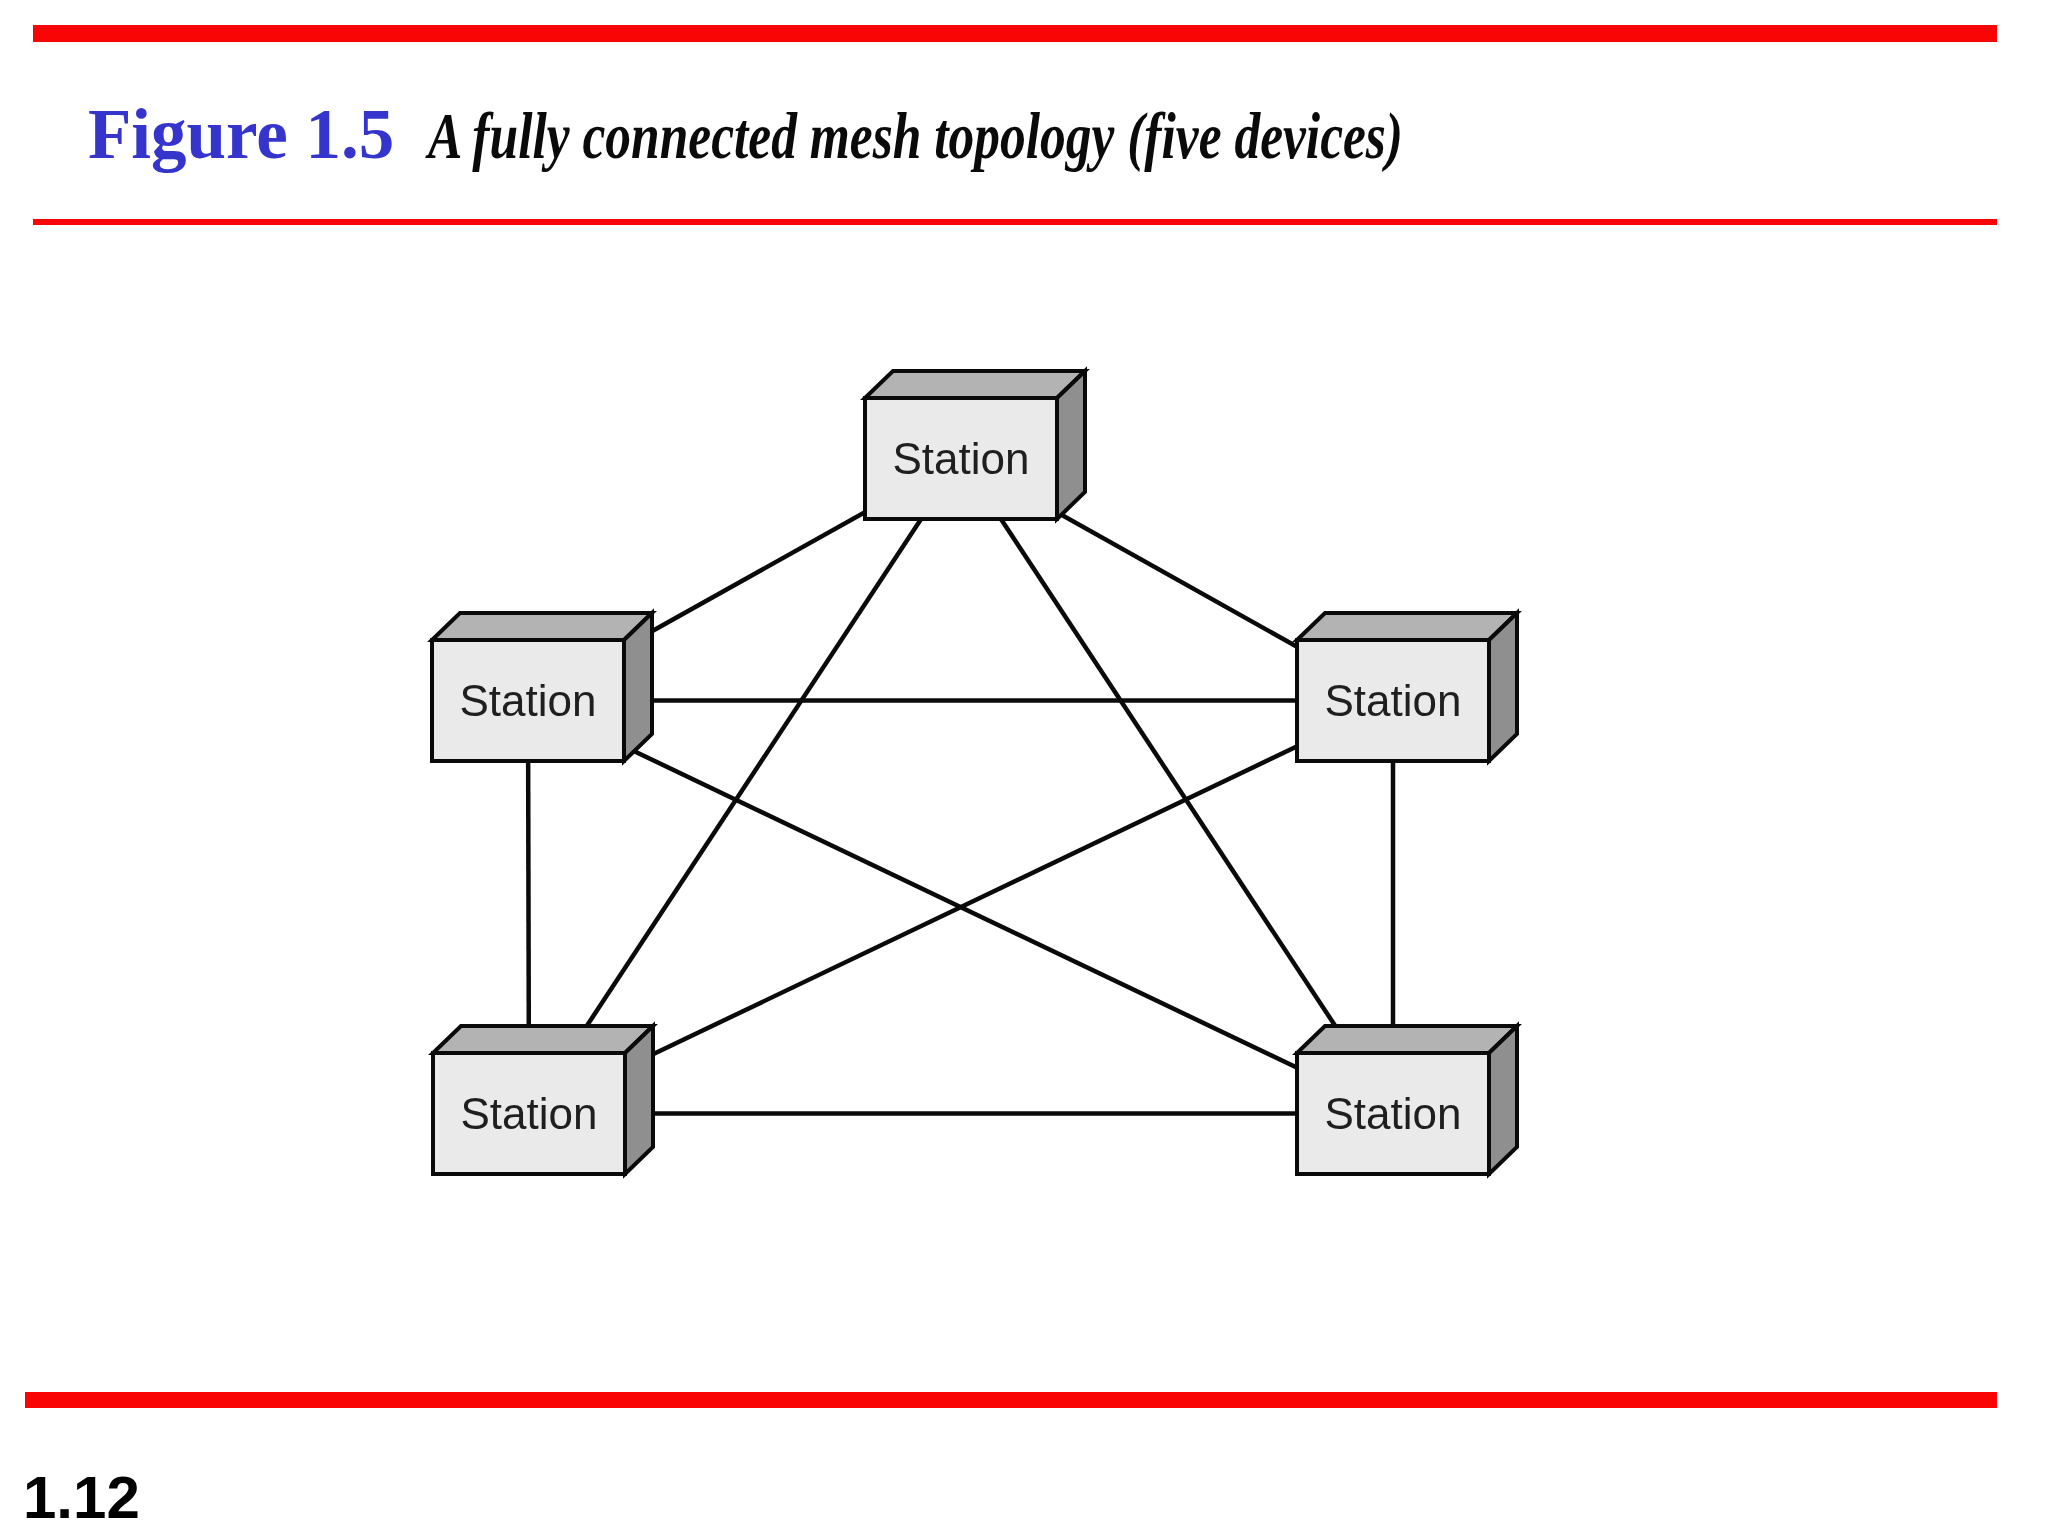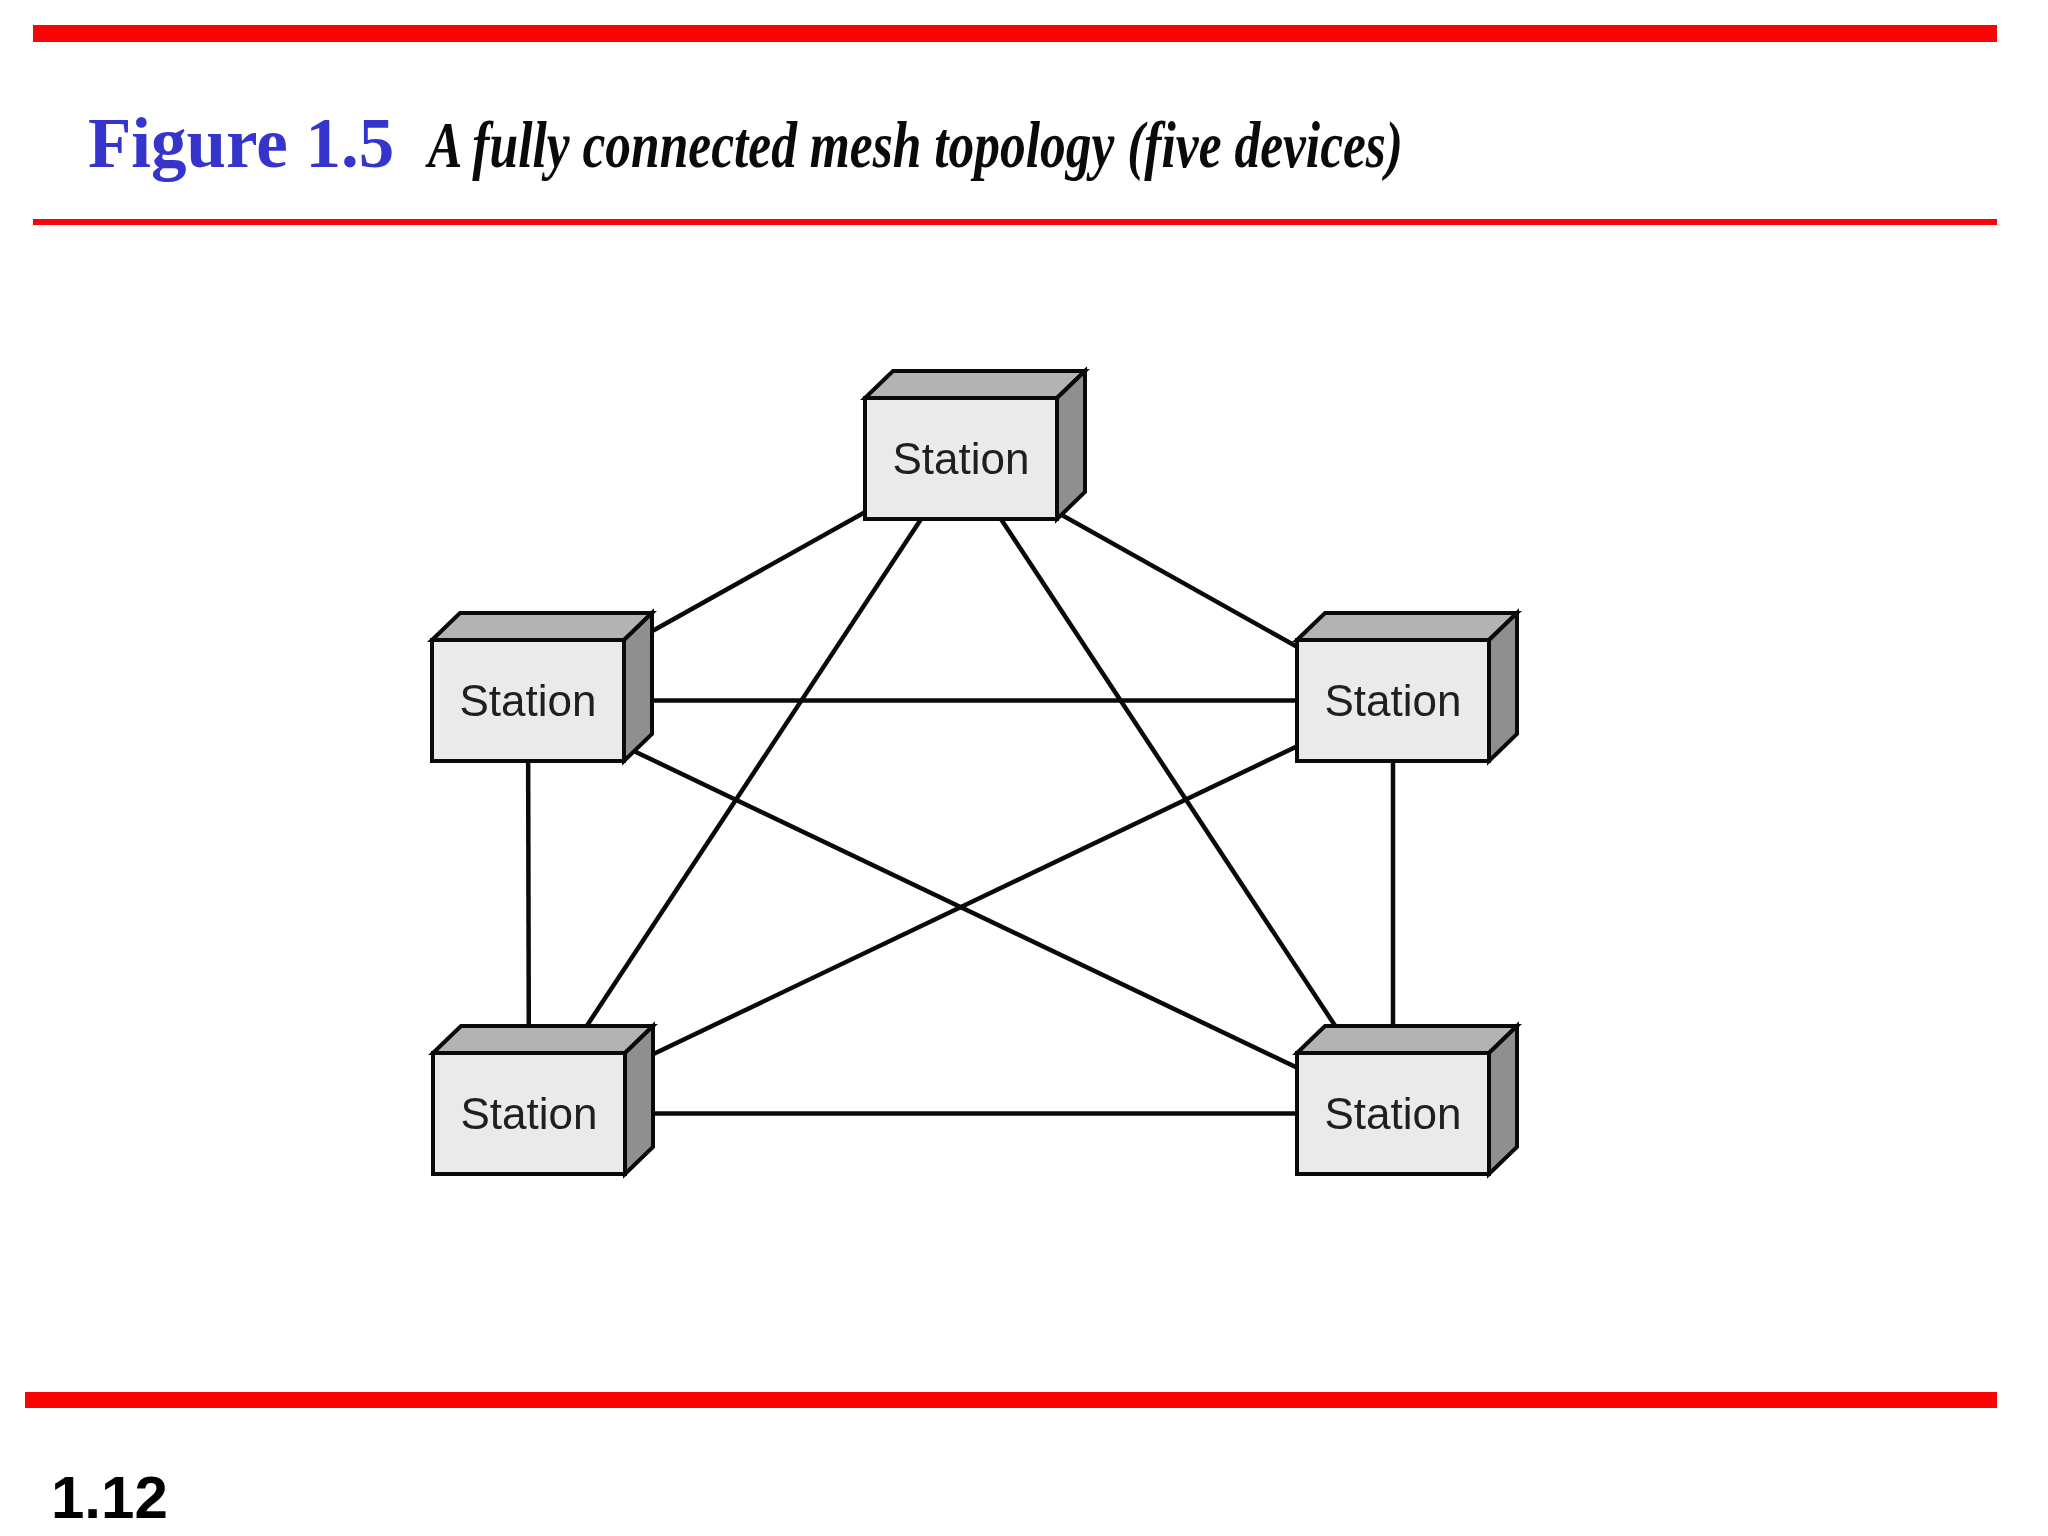--- a/index.html
+++ b/index.html
@@ -13,21 +13,21 @@
   .accent-bar {
     position: absolute;
     background: #f90505;
   }
   #top-bar    { left: 33px; top: 25px;  width: 1964px; height: 17px; }
   #title-rule { left: 33px; top: 219px; width: 1964px; height: 6px;  }
   #bottom-bar { left: 25px; top: 1392px; width: 1972px; height: 16px; }
 
   #title-row {
     position: absolute;
-    left: 88px; top: 103px;
+    left: 88px; top: 94px;
     display: flex;
     align-items: baseline;
     white-space: nowrap;
   }
   #figure-number {
     font-family: "Liberation Serif", serif;
     font-weight: bold;
     font-size: 71px;
     color: #3535ce;
     letter-spacing: 0px;
@@ -52,21 +52,20 @@
     font-family: "Liberation Sans", sans-serif;
     font-size: 44px;
     fill: #1f1f1f;
   }
   #page-number {
     position: absolute;
     left: 23px; top: 1463px;
     font-size: 60px;
     font-weight: bold;
     color: #000000;
-    margin-left: 28px;
   }
 </style>
 </head>
 <body>
 
 <div id="top-bar" class="accent-bar"></div>
 
 <div id="title-row">
   <span id="figure-number">Figure 1.5</span>
   <span id="figure-caption">A fully connected mesh topology (five devices)</span>

